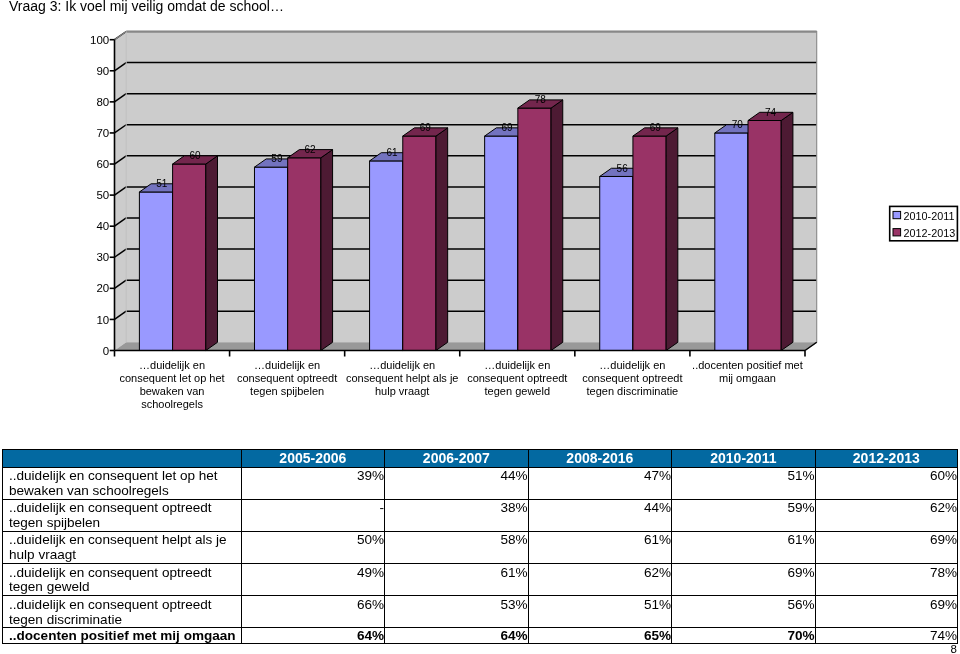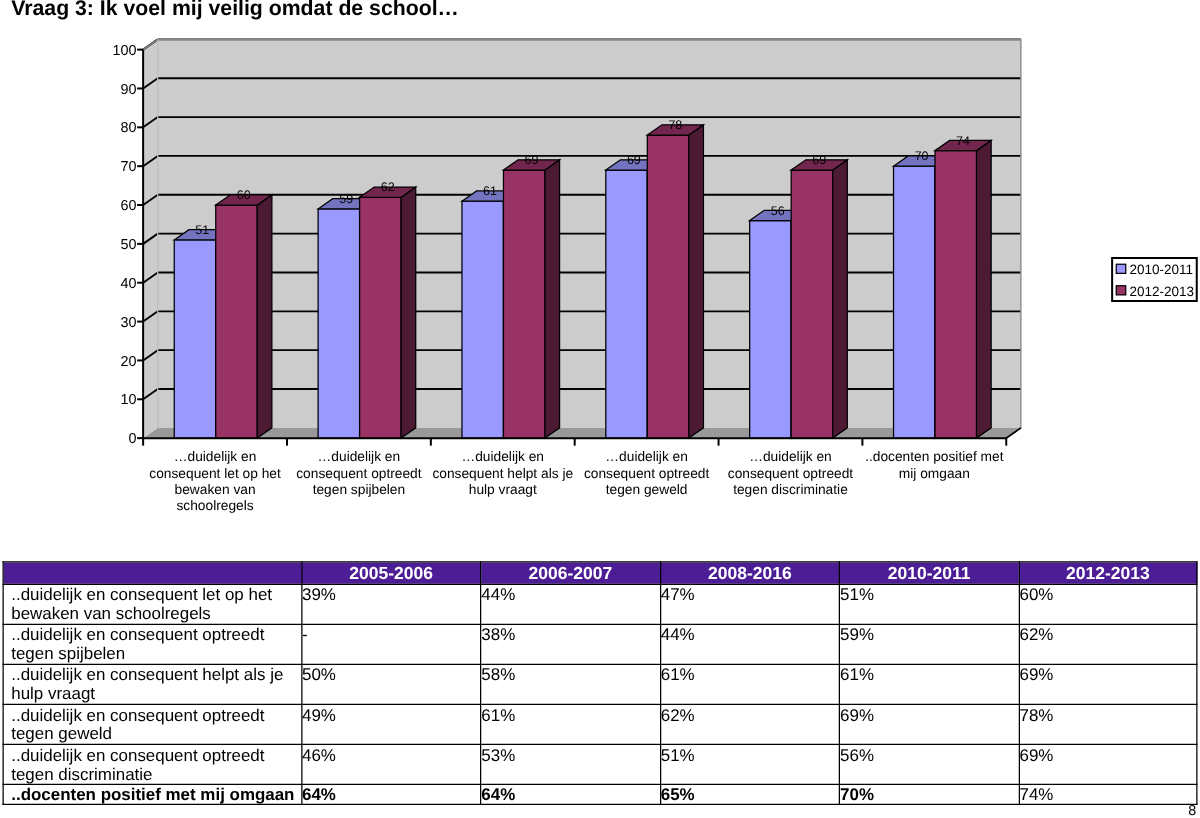--- a/index.html
+++ b/index.html
@@ -1,28 +1,28 @@
 <!DOCTYPE html>
 <html><head>
 <meta charset="utf-8">
 <style>
   html,body{margin:0;padding:0;background:#fff;}
   body{width:960px;height:654px;font-family:"Liberation Sans",sans-serif;color:#000;overflow:hidden;}
   .page{position:relative;width:960px;height:654px;background:#fff;}
-  .doc-title{position:absolute;left:9px;top:0.4px;font-size:17px;font-weight:bold;white-space:nowrap;line-height:13px;}
+  .doc-title{position:absolute;left:9px;top:0.4px;font-size:14px;font-weight:normal;white-space:nowrap;line-height:13px;}
   #chart{position:absolute;left:0;top:0;width:960px;height:430px;}
   table.data{position:absolute;left:2px;top:449px;border-collapse:collapse;table-layout:fixed;width:956px;font-size:13.55px;}
   table.data td,table.data th{border:1px solid #000;padding:0;vertical-align:top;}
   table.data col.c0{width:238.6px;}
   table.data col.c1,table.data col.c2,table.data col.c3,table.data col.c4{width:143.5px;}
   table.data col.c5{width:142.4px;}
-  table.data thead th{background:#4c1d95;color:#fff;font-weight:bold;height:15.3px;line-height:16.6px;font-size:14px;text-align:center;border-color:#000;padding-top:0;}
+  table.data thead th{background:#0369a1;color:#fff;font-weight:bold;height:15.3px;line-height:16.6px;font-size:14px;text-align:center;border-color:#000;padding-top:0;}
   table.data td{padding-top:1.4px;}
   table.data td.lbl{text-align:left;padding-left:6px;line-height:14.8px;margin-left:25px;}
-  table.data td.val{text-align:left;line-height:14.8px;}
+  table.data td.val{text-align:right;line-height:14.8px;}
   table.data td.val.last{font-weight:normal;}
   table.data tr.r2{height:32.2px;}
   table.data tr.r5{height:31.5px;}
   table.data tr.r1{height:14.5px;}
   table.data tr.r1 td{line-height:13.5px;padding-top:1.1px;font-weight:bold;}
   .page-num{position:absolute;left:930px;top:644px;width:27px;text-align:right;font-size:11.5px;line-height:11px;}
 </style>
 </head>
 <body>
 
@@ -231,21 +231,21 @@
         <tr class="r2">
           <td class="lbl">..duidelijk en consequent optreedt tegen geweld</td>
           <td class="val">49%</td>
           <td class="val">61%</td>
           <td class="val">62%</td>
           <td class="val">69%</td>
           <td class="val last">78%</td>
         </tr>
         <tr class="r2 r5">
           <td class="lbl">..duidelijk en consequent optreedt tegen discriminatie</td>
-          <td class="val">46%</td>
+          <td class="val">66%</td>
           <td class="val">53%</td>
           <td class="val">51%</td>
           <td class="val">56%</td>
           <td class="val last">69%</td>
         </tr>
         <tr class="r1">
           <td class="lbl">..docenten positief met mij omgaan</td>
           <td class="val">64%</td>
           <td class="val">64%</td>
           <td class="val">65%</td>

